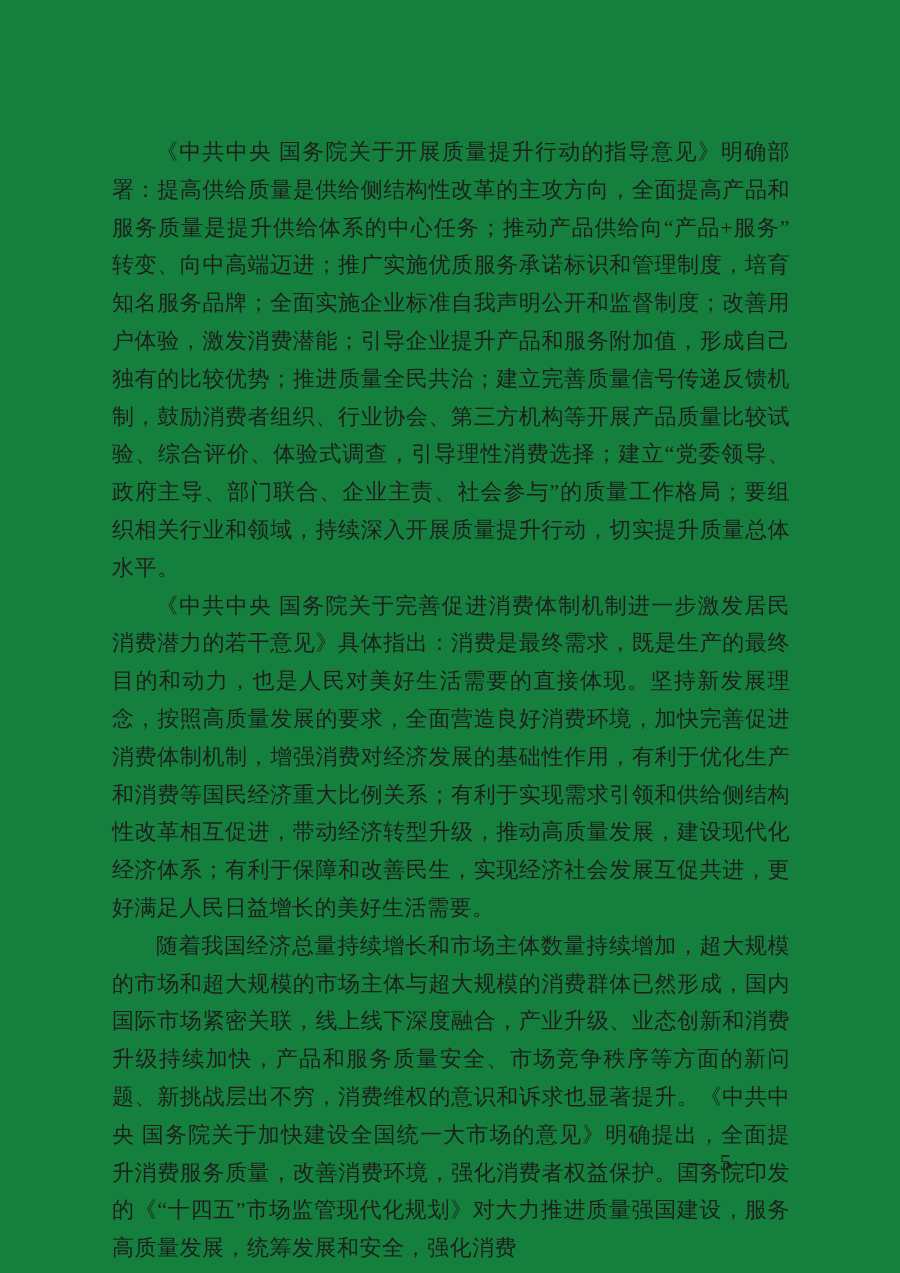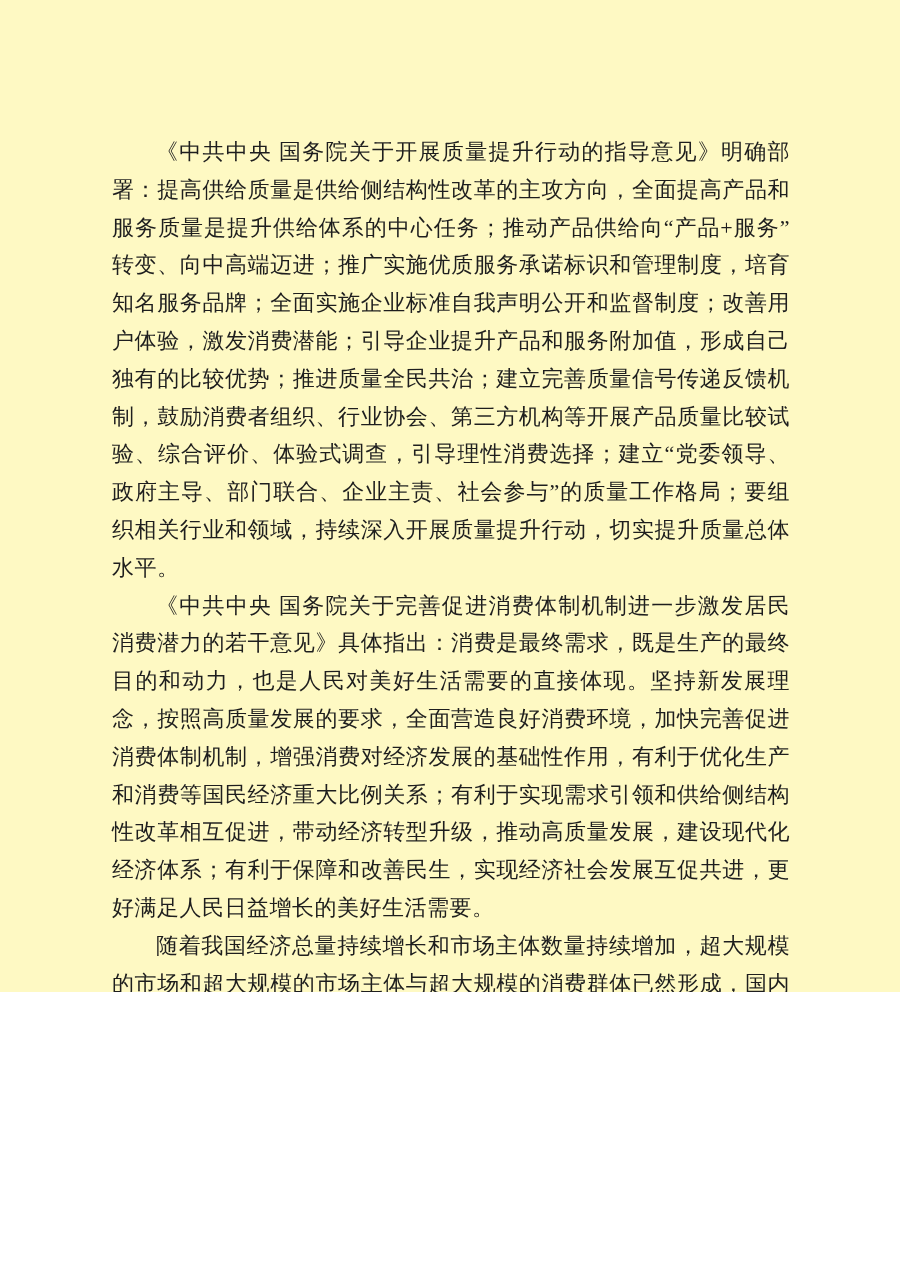--- a/index.html
+++ b/index.html
@@ -3,22 +3,22 @@
 <meta charset="utf-8">
 <style>
   html, body {
     margin: 0;
     padding: 0;
     background: #ffffff;
   }
   .page {
     position: relative;
     width: 900px;
-    height: 992px;
-    background: #fef9c3;
+    height: 1273px;
+    background: #15803d;
     overflow: hidden;
     font-family: "Liberation Serif", "DejaVu Serif", serif;
   }
   .content {
     position: absolute;
     left: 112px;
     top: 133px;
     width: 678px;
     color: #1e1e1e;
     font-size: 22px;

